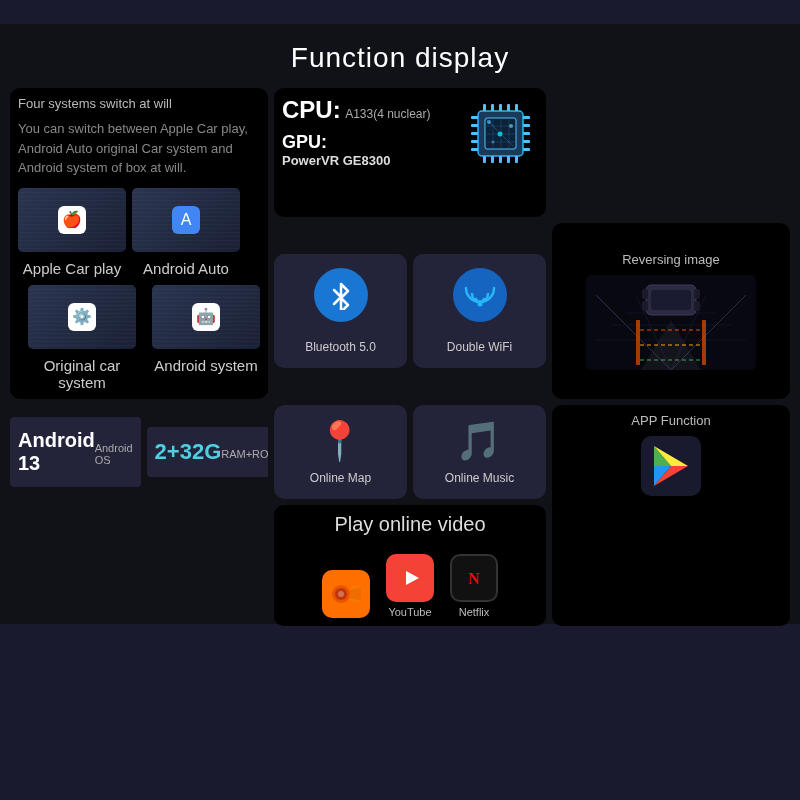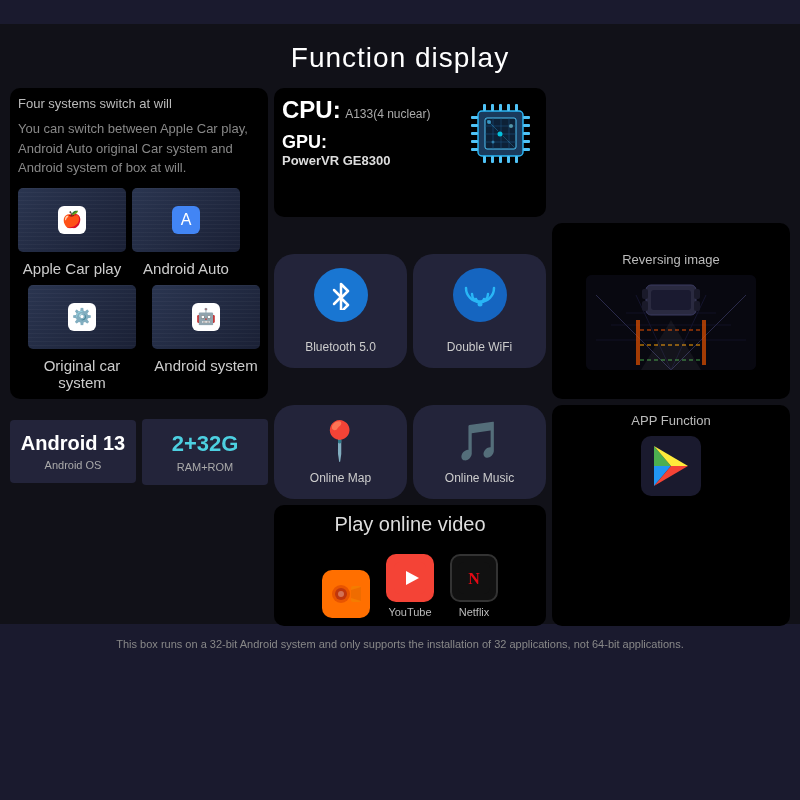--- a/index.html
+++ b/index.html
@@ -158,21 +158,21 @@
       gap: 6px;
       padding: 0;
       background: transparent;
     }
 
     .sub-cell {
       background: #23243a;
       border-radius: 4px;
       flex: 1;
       display: flex;
-      flex-direction: column;
+      flex-direction: row;
       align-items: center;
       justify-content: center;
       padding: 12px 8px;
     }
 
     
     .screenshot-mock {
       width: 108px;
       height: 64px;
       background: linear-gradient(135deg, #2a3550 0%, #1a2035 100%);
@@ -285,21 +285,21 @@
       bottom: 0; left: 50%;
       transform: translateX(-50%);
       width: 0; height: 0;
       border-left: 30px solid transparent;
       border-right: 30px solid transparent;
       border-bottom: 50px solid rgba(255,255,255,0.05);
     }
 
     .feature-card-small {
       background: #23243a;
-      border-radius: 20px;
+      border-radius: 10px;
       flex: 1;
       display: flex;
       flex-direction: column;
       align-items: center;
       justify-content: center;
       padding: 14px 6px;
     }
 
     
     .section-title { font-size: 13px; color: #bbb; text-align: center; margin-bottom: 8px; }
@@ -566,14 +566,13 @@
               <text x="16" y="22" text-anchor="middle" font-size="16" font-weight="bold" fill="#e50914" font-family="serif">N</text>
             </svg>
           </div>
           <span class="icon-video-label">Netflix</span>
         </div>
       </div>
     </div>
 
   </div>
 
-  <div class="footer-text">This box runs on a 32-bit Android system and only supports the installation of 32 applications, not 64-bit applications.</div>
 </div>
 
 </body></html>

